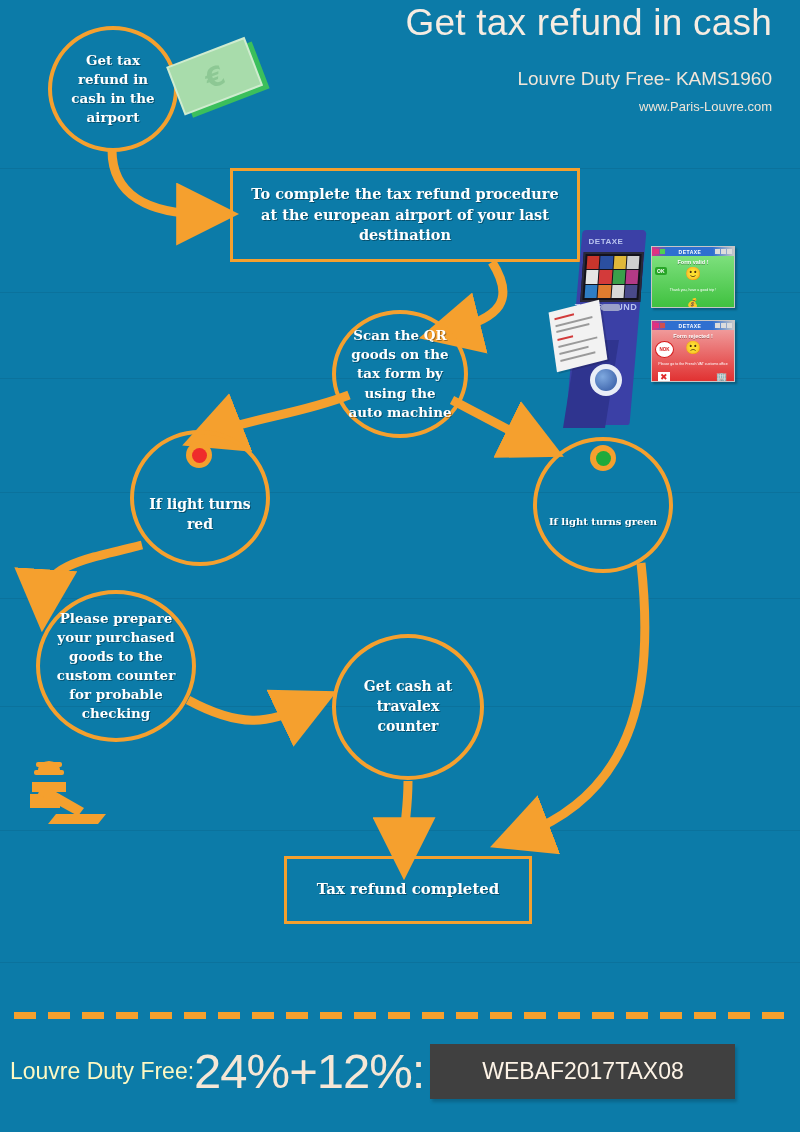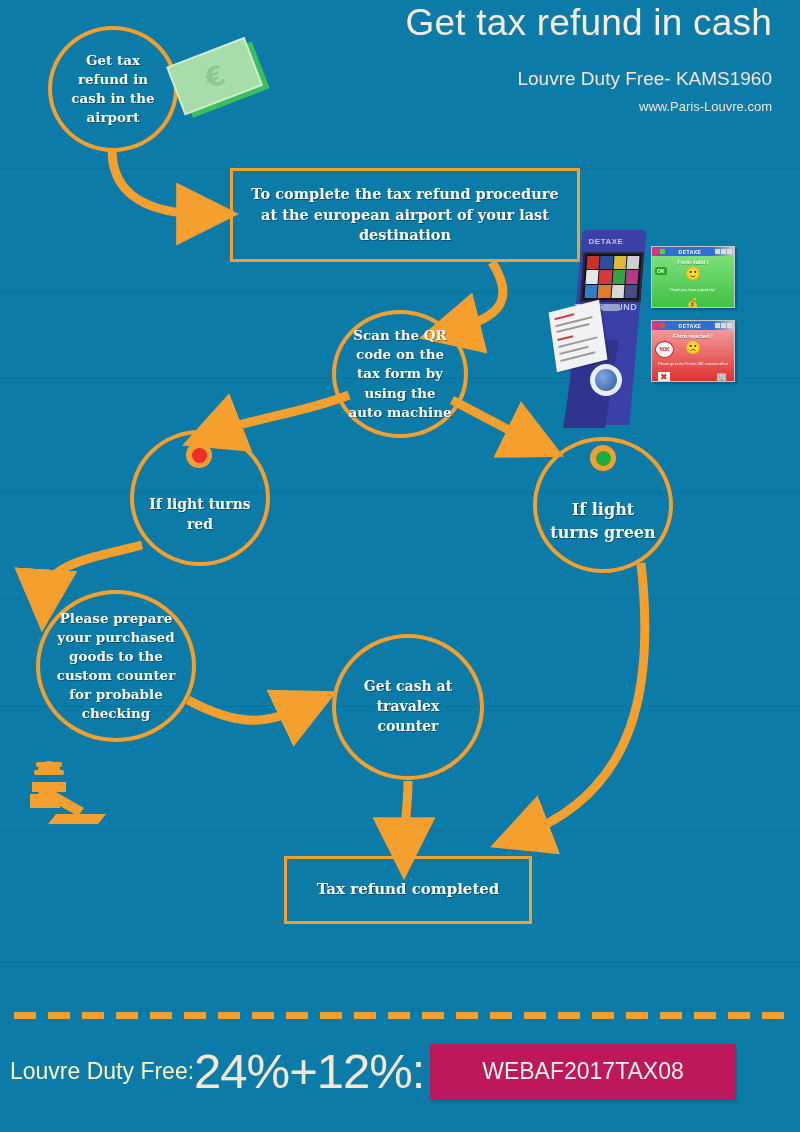--- a/index.html
+++ b/index.html
@@ -91,21 +91,21 @@
 
   
   #officer{position:absolute;left:18px;top:758px;width:92px;height:72px;}
 
   
   #dashes{position:absolute;left:14px;top:1012px;width:772px;height:7px;
      background:repeating-linear-gradient(90deg,#f5a02e 0 22px,transparent 22px 34px);}
   #promo{position:absolute;left:0;top:1040px;width:800px;height:62px;display:flex;align-items:center;}
   #promoLabel{font-size:23px;color:#fef9c3;margin-left:10px;white-space:nowrap;}
   #promoPct{font-size:49px;color:#f5e7d6;letter-spacing:-1px;white-space:nowrap;line-height:1;}
-  #promoCode{margin-left:6px;background:#be185d;color:#fdf3e6;font-size:23px;
+  #promoCode{margin-left:6px;background:#404040;color:#fdf3e6;font-size:23px;
      padding:14px 0;width:305px;text-align:center;box-shadow:2px 3px 3px rgba(0,0,0,.18);}
 </style>
 </head>
 <body>
 
 <div id="stage">
 
   <div class="band" style="top:168px"></div>
   <div class="band" style="top:292px"></div>
   <div class="band" style="top:378px"></div>
@@ -147,31 +147,31 @@
 
   <div class="node circle" style="left:48px;top:26px;width:130px;height:126px;font-size:13.5px;">
     <span>Get tax refund in cash in the airport</span>
   </div>
 
   <div class="node rect" style="left:230px;top:168px;width:350px;height:94px;font-size:14.5px;">
     <span>To complete the tax refund procedure at the european airport of your last destination</span>
   </div>
 
   <div class="node circle" style="left:332px;top:310px;width:136px;height:128px;font-size:13.5px;">
-    <span>Scan the QR code on the tax form by using the auto machine</span>
+    <span>Scan the QR goods on the tax form by using the auto machine</span>
   </div>
 
   <div class="node circle" style="left:130px;top:430px;width:140px;height:136px;font-size:14px;padding-top:34px;">
     <span>If light turns red</span>
   </div>
   <div class="lamp" style="left:186px;top:442px;">
     <i style="background:#ef2b2b;"></i>
   </div>
 
-  <div class="node circle" style="left:533px;top:437px;width:140px;height:136px;font-size:16px;padding-top:34px;">
+  <div class="node circle" style="left:533px;top:437px;width:140px;height:136px;font-size:10px;padding-top:34px;">
     <span>If light turns green</span>
   </div>
   <div class="lamp" style="left:590px;top:445px;">
     <i style="background:#1faa3c;"></i>
   </div>
 
   <div class="node circle" style="left:36px;top:590px;width:160px;height:152px;font-size:13.5px;">
     <span>Please prepare your purchased goods to the custom counter for probable checking</span>
   </div>
 

